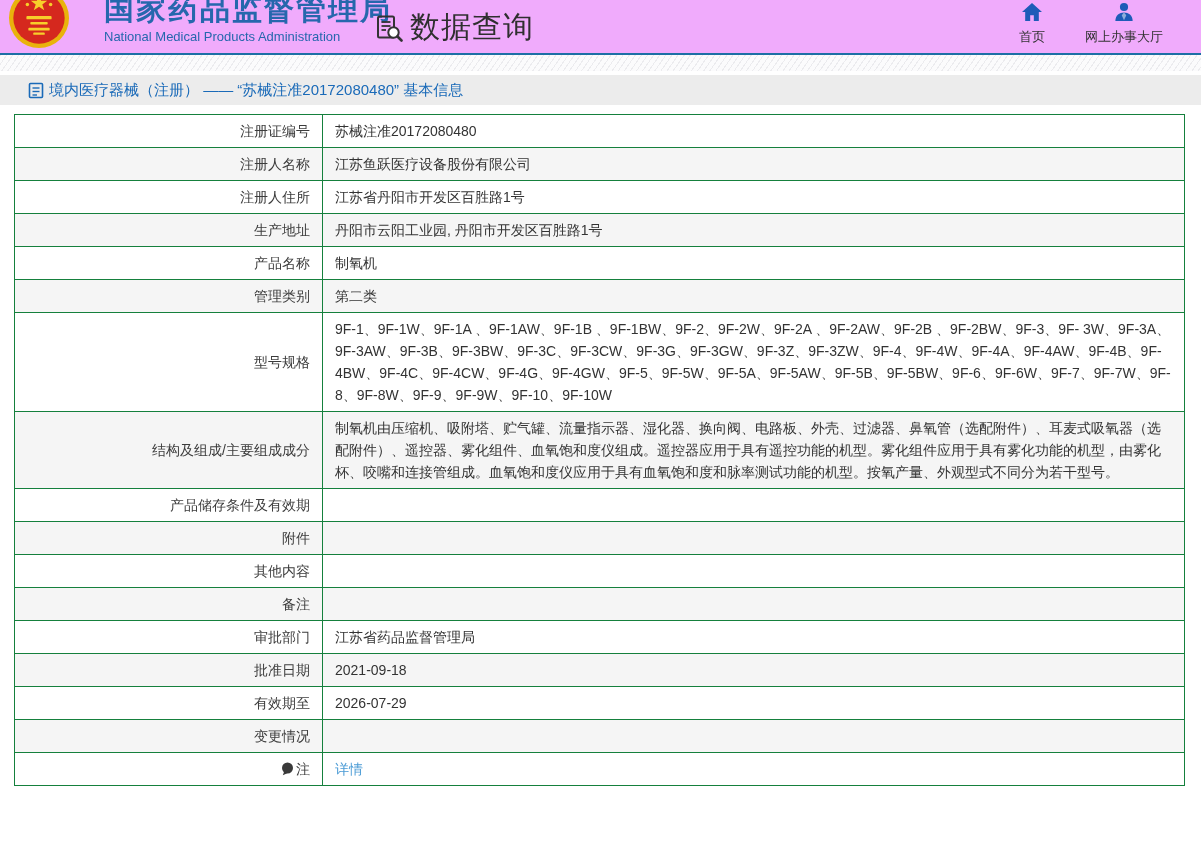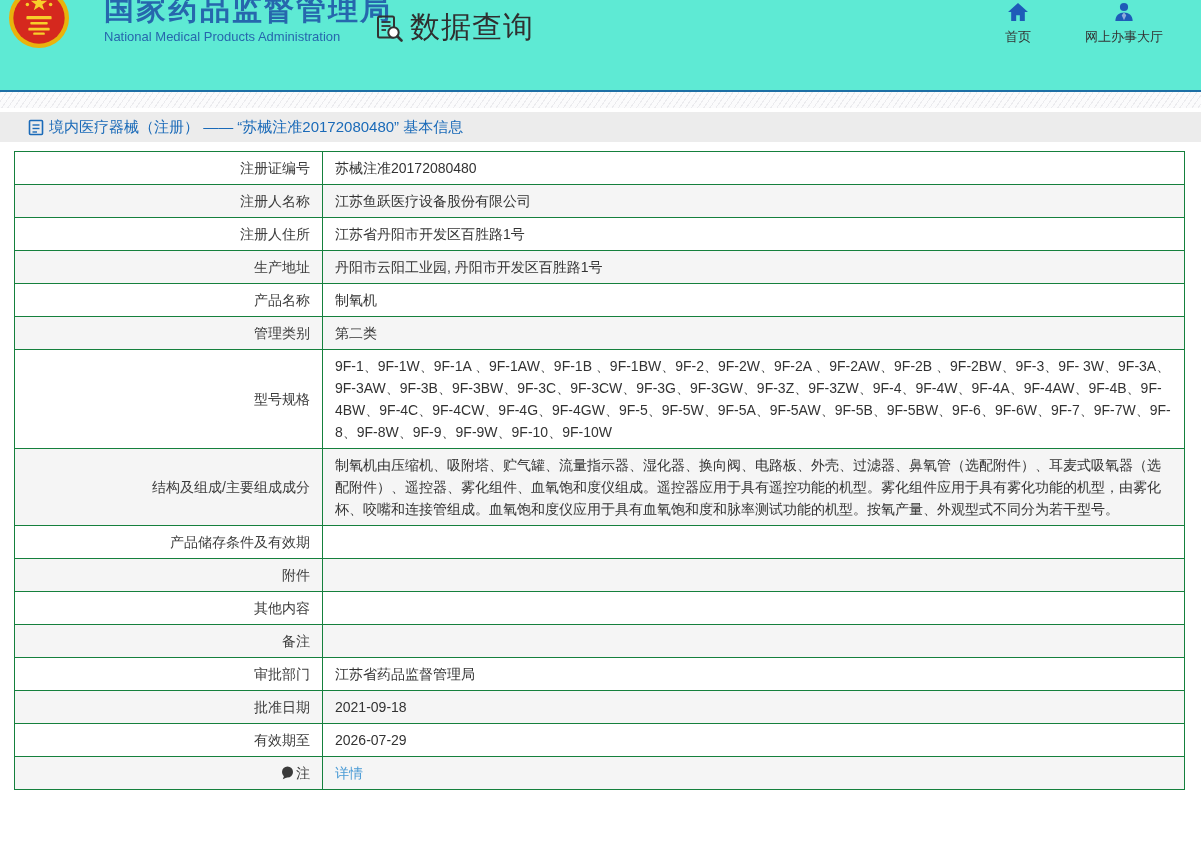--- a/index.html
+++ b/index.html
@@ -1,31 +1,31 @@
 <!DOCTYPE html>
 <html><head>
 <meta charset="utf-8">
 <style>
   * { margin:0; padding:0; box-sizing:border-box; }
   html,body { width:1201px; height:868px; overflow:hidden; background:#fff;
     font-family:"Liberation Sans", sans-serif; color:#333; }
 
   
-  .header { position:relative; height:92px; background:#5eead4;
+  .header { position:relative; height:55px; background:#f0abfc;
     border-bottom:2px solid #1d6fa5; }
   .logo-wrap { position:absolute; left:8px; top:-13px; display:flex; cursor:pointer; }
   .emblem { width:62px; height:62px; }
   .title-block { position:absolute; left:104px; top:-8px; }
   .site-title { font-size:30px; font-weight:bold; color:#2667ad; letter-spacing:2px;
     white-space:nowrap; line-height:34px; }
   .site-subtitle { font-size:13px; color:#2667ad; margin-top:3px; white-space:nowrap; }
   .section-entry { position:absolute; left:375px; top:7px; display:flex;
     align-items:center; gap:7px; cursor:pointer; }
   .section-entry .label { font-size:30px; color:#2f2f2f; letter-spacing:1px; }
-  .top-nav { position:absolute; right:38px; top:2px; display:flex; gap:54px; }
+  .top-nav { position:absolute; right:38px; top:2px; display:flex; gap:40px; }
   .nav-item { display:flex; flex-direction:column; align-items:center; cursor:pointer; }
   .nav-item .nav-label { font-size:13px; color:#333; margin-top:6px; white-space:nowrap; }
 
   
   .hatch-strip { height:16px; background-color:#fbfbfc;
     background-image:repeating-linear-gradient(125deg,
       rgba(140,140,155,0.14) 0px, rgba(140,140,155,0.14) 1px,
       transparent 1px, transparent 5px); }
   .gap-white { height:4px; background:#fff; }
 
@@ -171,20 +171,24 @@
       </tr>
       <tr>
         <td class="lbl">批准日期</td>
         <td class="val">2021-09-18</td>
       </tr>
       <tr>
         <td class="lbl">有效期至</td>
         <td class="val">2026-07-29</td>
       </tr>
       <tr>
+        <td class="lbl">变更情况</td>
+        <td class="val"></td>
+      </tr>
+      <tr>
         <td class="lbl">
           <svg class="note-icon" width="13" height="14" viewBox="0 0 13 14">
             <circle cx="6.5" cy="6" r="5.5" fill="#3a3a3a"></circle>
             <path d="M3.2 9.5 L1.8 13.2 L6.2 11.2 Z" fill="#3a3a3a"></path>
           </svg><span>注</span>
         </td>
         <td class="val">
           <a class="detail-link">详情</a>
         </td>
       </tr>

